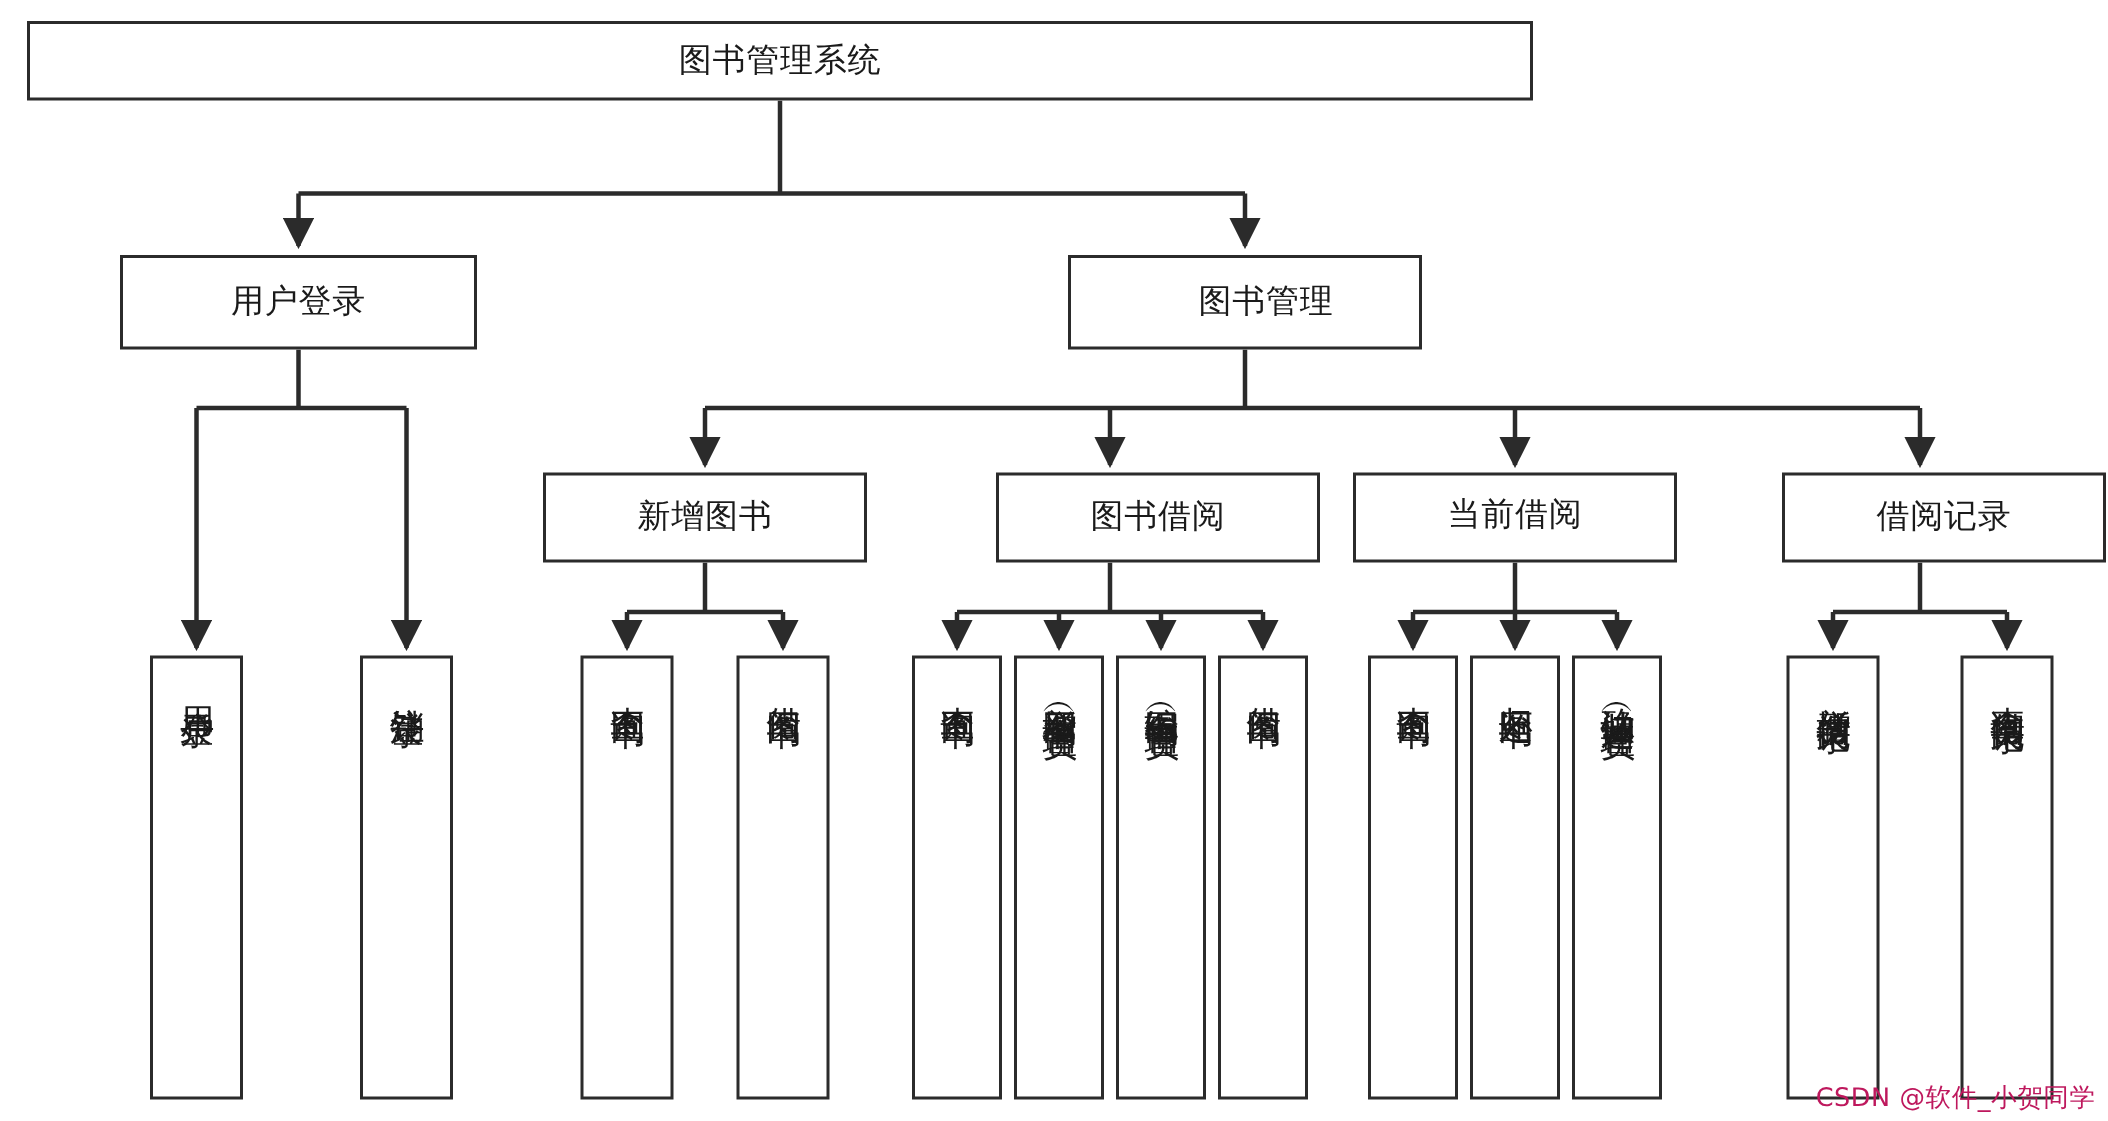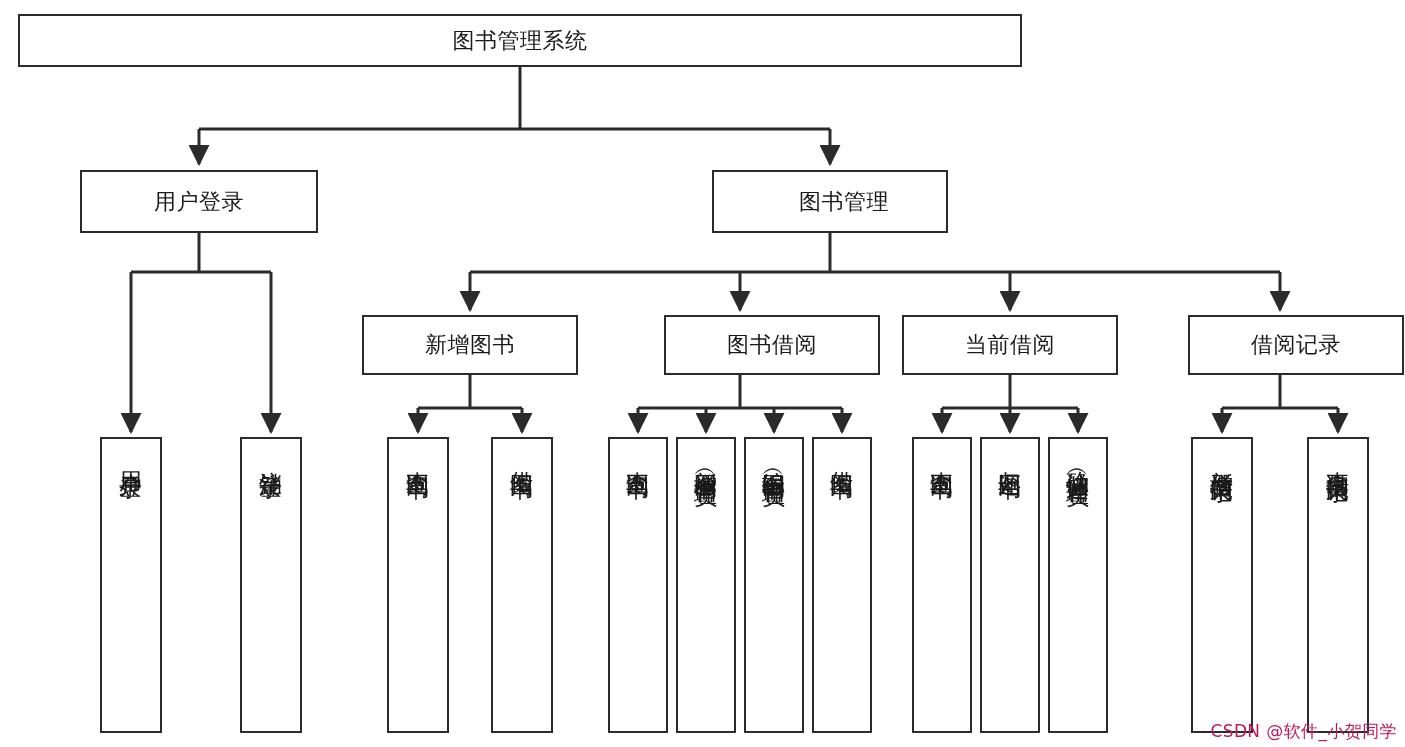--- a/index.html
+++ b/index.html
@@ -139,21 +139,21 @@
   </div>
 
   <div class="node" style="left:362px; top:315px; width:216px; height:60px;">
     <span class="node-label">新增图书</span>
   </div>
 
   <div class="node" style="left:632px; top:315px; width:216px; height:60px;margin-left:32px;">
     <span class="node-label">图书借阅</span>
   </div>
 
-  <div class="node" style="left:902px; top:315px; width:216px; height:60px;">
+  <div class="node" style="left:902px; top:315px; width:216px; height:60px;font-family:Liberation Mono, monospace;">
     <span class="node-label">当前借阅</span>
   </div>
 
   <div class="node" style="left:1172px; top:315px; width:216px; height:60px;margin-left:16px;">
     <span class="node-label">借阅记录</span>
   </div>
 
   <div class="node vertical" style="left:100px; top:437px; width:62px; height:296px;">
     <span class="node-label">用户登录</span>
   </div>

